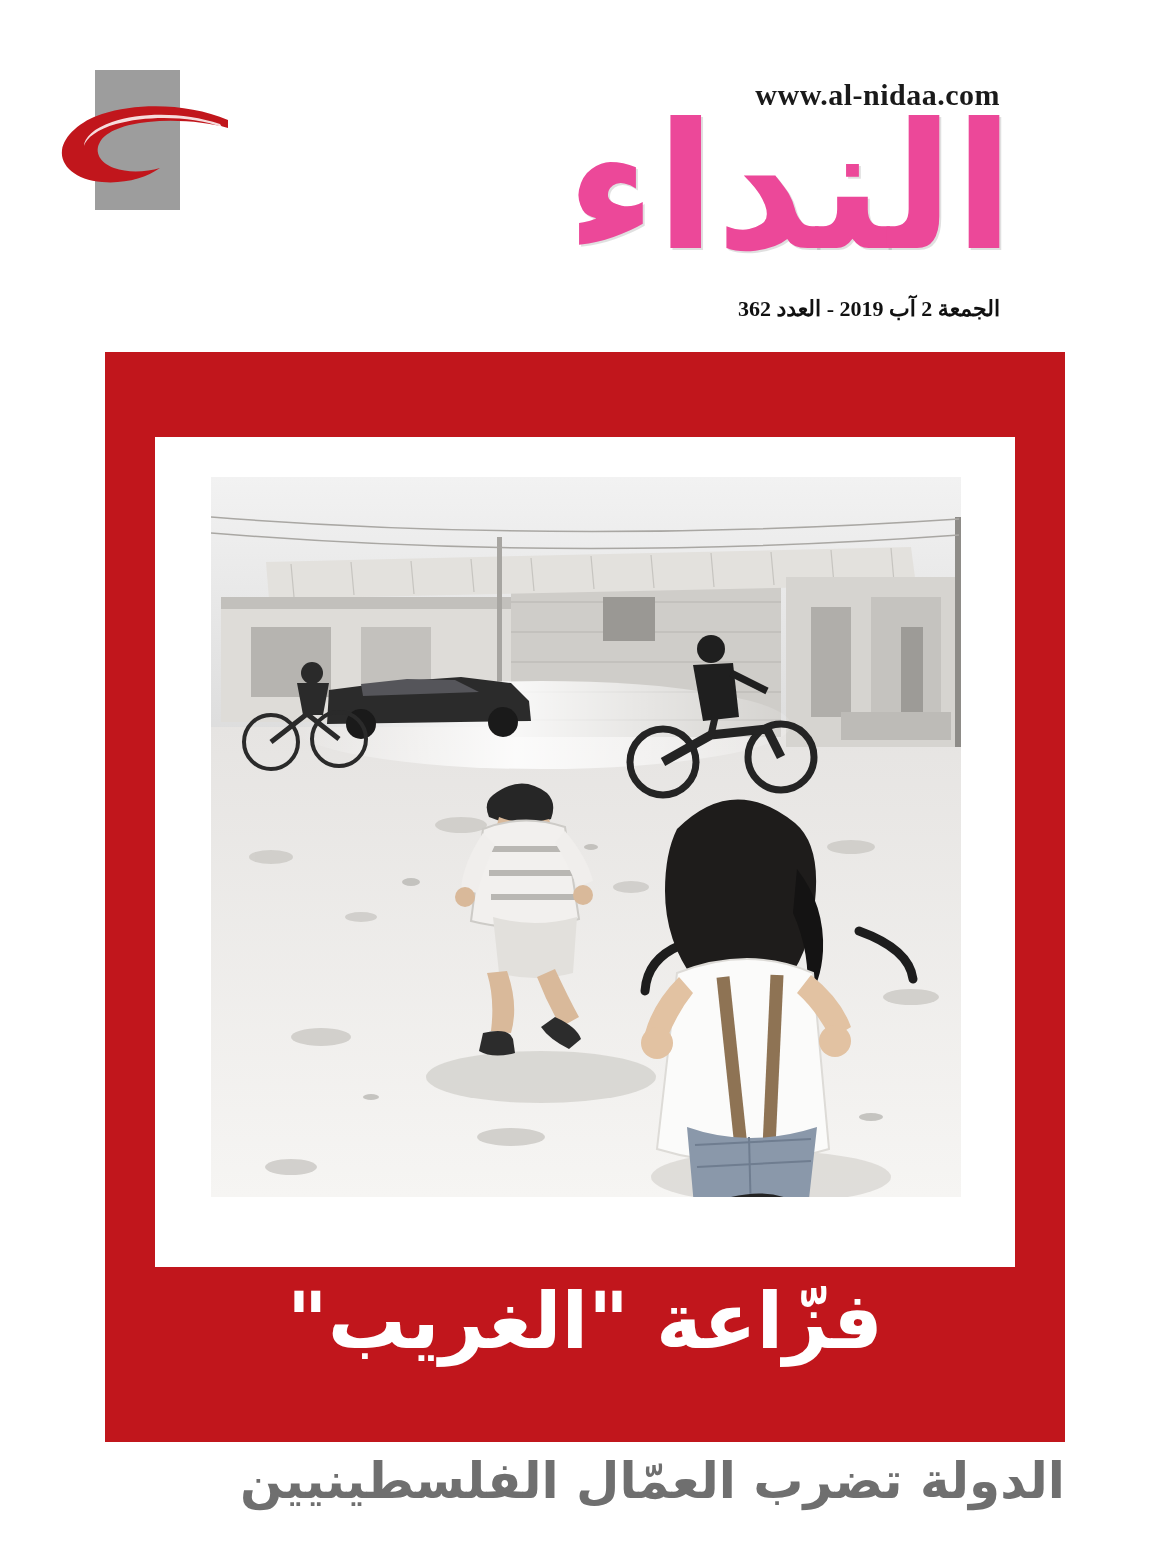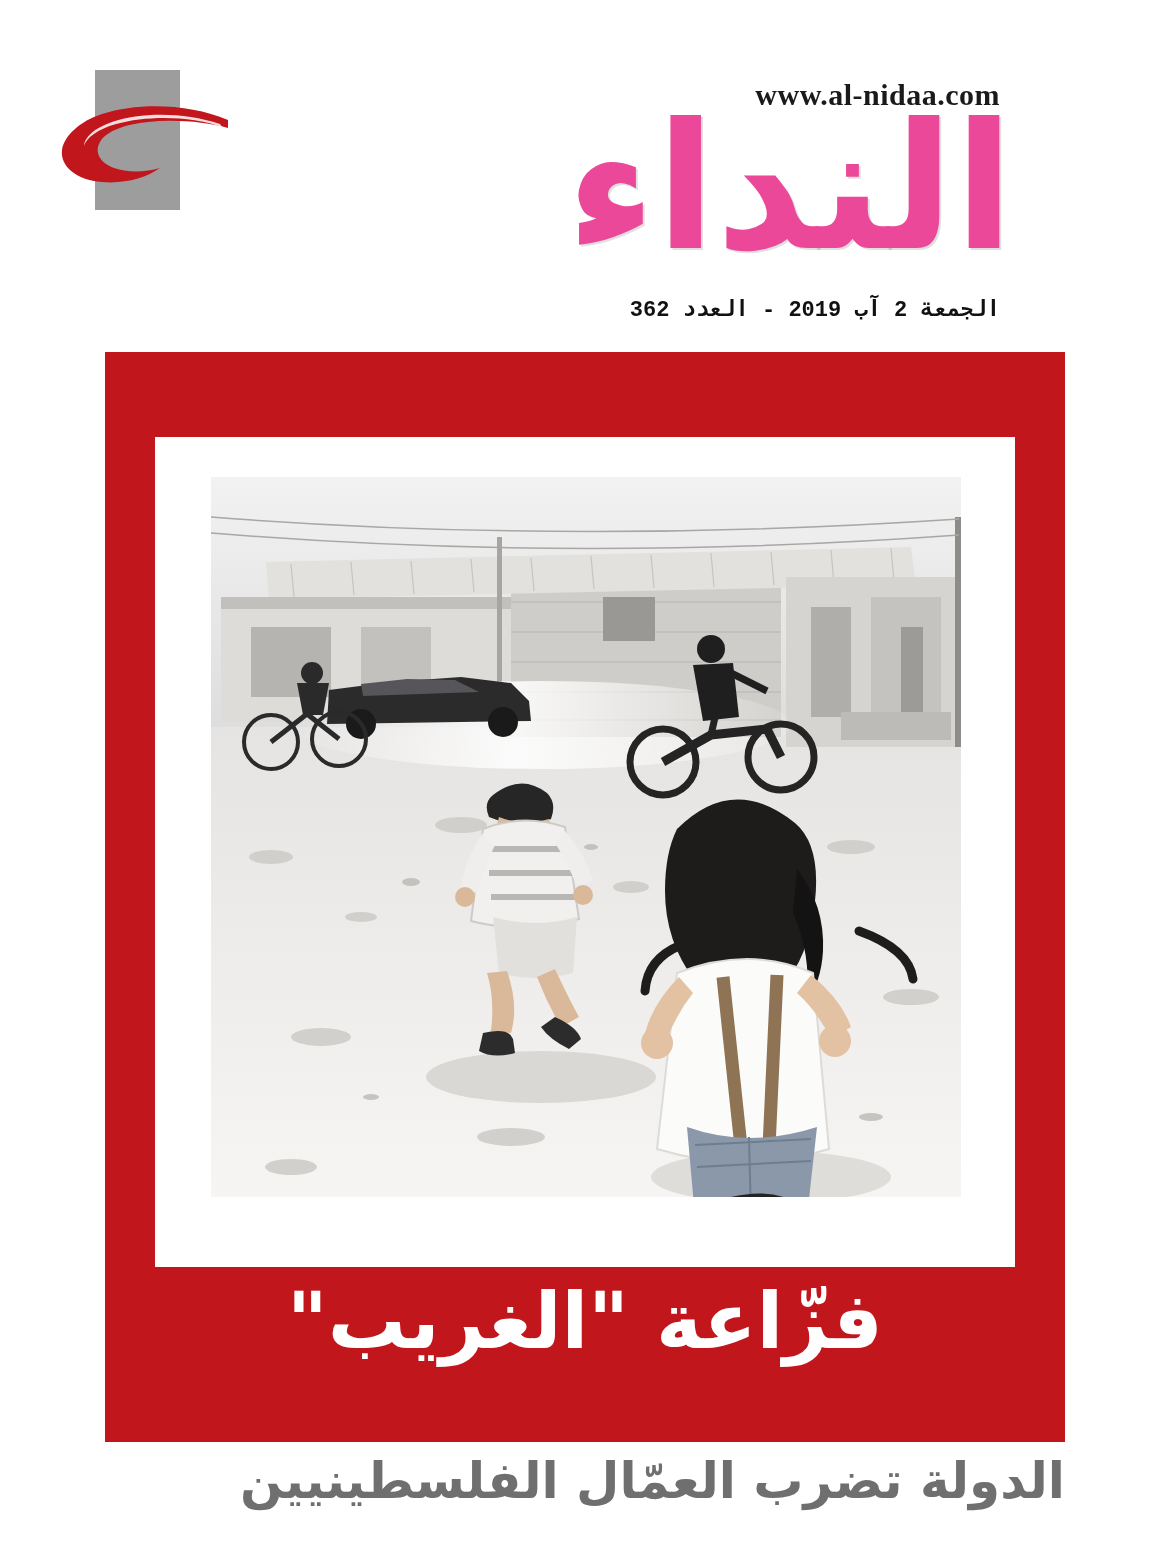--- a/index.html
+++ b/index.html
@@ -72,21 +72,21 @@
     letter-spacing: -4px;
     text-shadow: 2px 2px 0 rgba(0,0,0,0.12);
     white-space: nowrap;
   }
 
   
   .issue-line {
     position: absolute;
     right: 170px;
     top: 296px;
-    font-family: Liberation Mono, monospace;
+    font-family: Liberation Serif, serif;
     font-weight: bold;
     font-size: 22px;
     color: #111111;
     white-space: nowrap;
   }
 
   
   .cover-panel {
     position: absolute;
     left: 105px;

